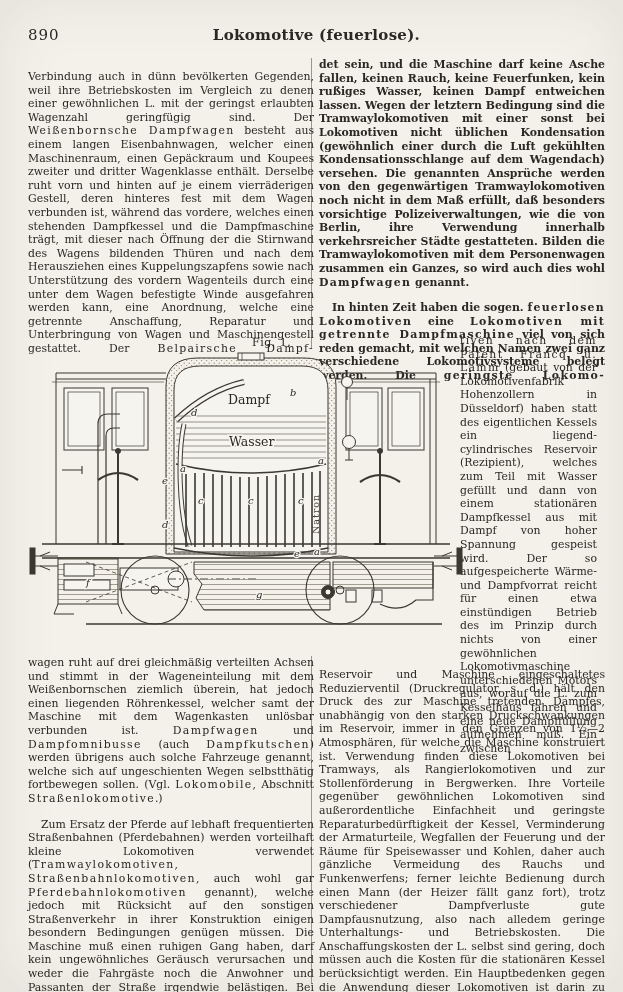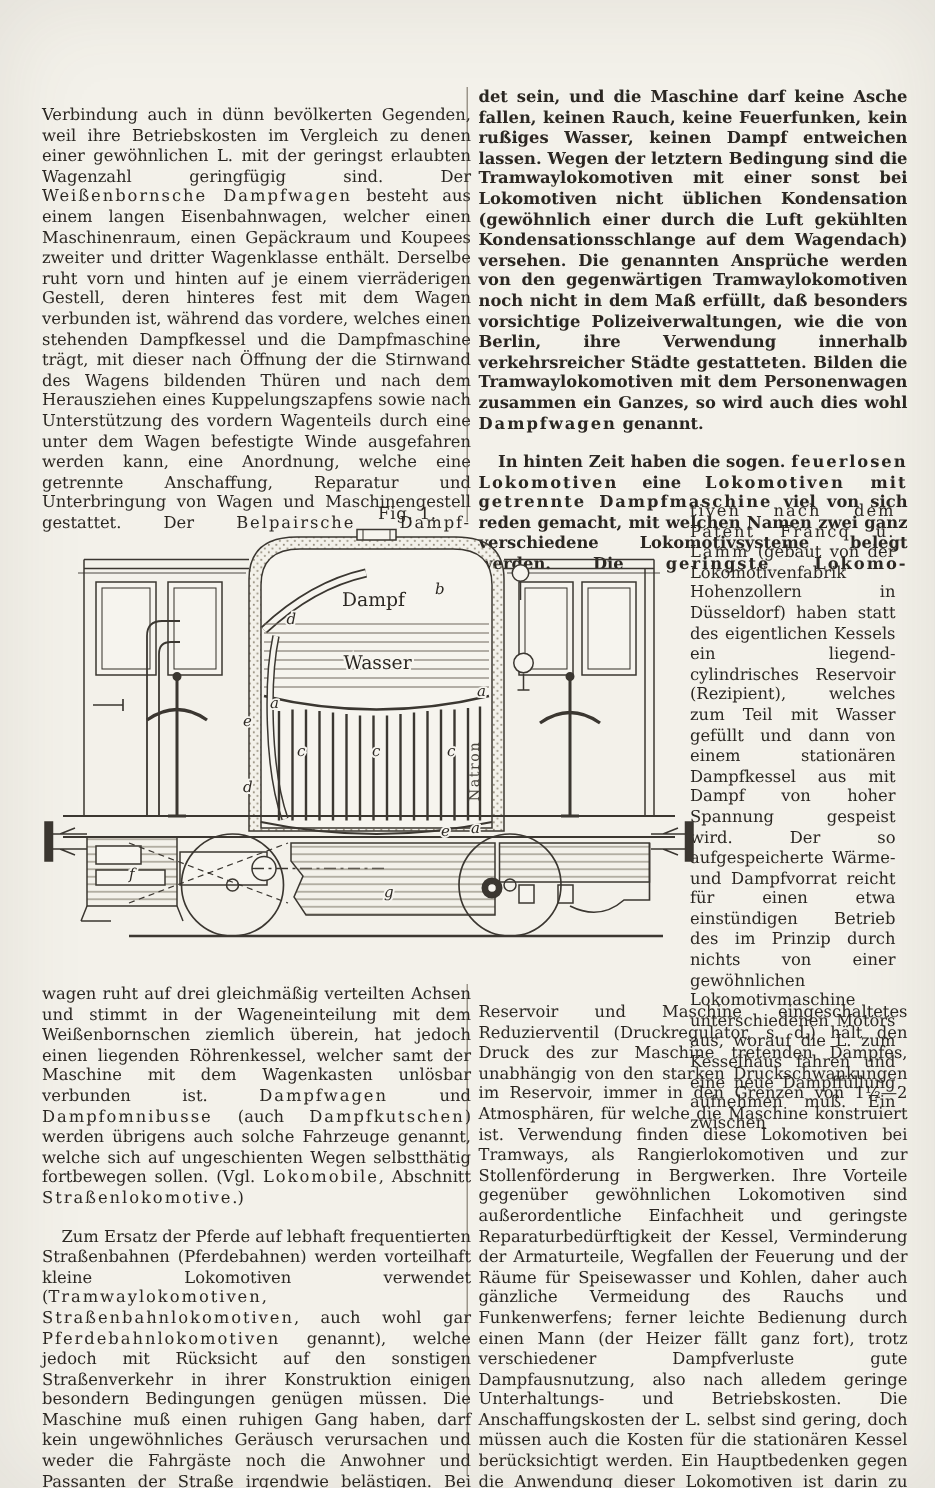--- a/index.html
+++ b/index.html
@@ -32,20 +32,24 @@
   svg text{font-family:"DejaVu Serif","Liberation Serif",serif;}
   .svglabel{font-size:12.5px;fill:#2b2722;paint-order:stroke;stroke:#f6f4ee;stroke-width:3px;}
   .glyph{font-style:italic;font-size:10px;fill:#2b2722;paint-order:stroke;stroke:#f6f4ee;stroke-width:2.5px;}
   .natron{font-size:9.5px;fill:#4a463e;letter-spacing:1px;}
 </style>
 </head>
 <body>
 
 <div class="page">
 
+  <div class="header">
+    <span class="pagenum">890</span>
+    <span class="title">Lokomotive (feuerlose).</span>
+  </div>
 
   <div class="divider div-top"></div>
   <div class="divider div-bottom"></div>
 
   <div class="tblock lt">
       <p class="para cont"><span>Verbindung auch in dünn bevölkerten Gegenden, weil ihre Betriebskosten im Vergleich zu denen einer gewöhnlichen L. mit der geringst erlaubten Wagenzahl geringfügig sind. Der </span><span class="sperr">Weißenbornsche Dampfwagen</span><span> besteht aus einem langen Eisenbahnwagen, welcher einen Maschinenraum, einen Gepäckraum und Koupees zweiter und dritter Wagenklasse enthält. Derselbe ruht vorn und hinten auf je einem vierräderigen Gestell, deren hinteres fest mit dem Wagen verbunden ist, während das vordere, welches einen stehenden Dampfkessel und die Dampfmaschine trägt, mit dieser nach Öffnung der die Stirnwand des Wagens bildenden Thüren und nach dem Herausziehen eines Kuppelungszapfens sowie nach Unterstützung des vordern Wagenteils durch eine unter dem Wagen befestigte Winde ausgefahren werden kann, eine Anordnung, welche eine getrennte Anschaffung, Reparatur und Unterbringung von Wagen und Maschinengestell gestattet. Der </span><span class="sperr">Belpairsche Dampf-</span></p>
     </div>
   <div class="tblock rt">
       <p class="para"><span>det sein, und die Maschine darf keine Asche fallen, keinen Rauch, keine Feuerfunken, kein rußiges Wasser, keinen Dampf entweichen lassen. Wegen der letztern Bedingung sind die Tramwaylokomotiven mit einer sonst bei Lokomotiven nicht üblichen Kondensation (gewöhnlich einer durch die Luft gekühlten Kondensationsschlange auf dem Wagendach) versehen. Die genannten Ansprüche werden von den gegenwärtigen Tramwaylokomotiven noch nicht in dem Maß erfüllt, daß besonders vorsichtige Polizeiverwaltungen, wie die von Berlin, ihre Verwendung innerhalb verkehrsreicher Städte gestatteten. Bilden die Tramwaylokomotiven mit dem Personenwagen zusammen ein Ganzes, so wird auch dies wohl </span><span class="sperr">Dampfwagen</span><span> genannt.</span></p>
       <p class="para indent cont"><span>In hinten Zeit haben die sogen. </span><span class="sperr">feuerlosen Lokomotiven</span><span> eine </span><span class="sperr">Lokomotiven mit getrennte Dampfmaschine</span><span> viel von sich reden gemacht, mit welchen Namen zwei ganz verschiedene Lokomotivsysteme belegt werden. Die </span><span class="sperr">geringste Lokomo-</span></p>

